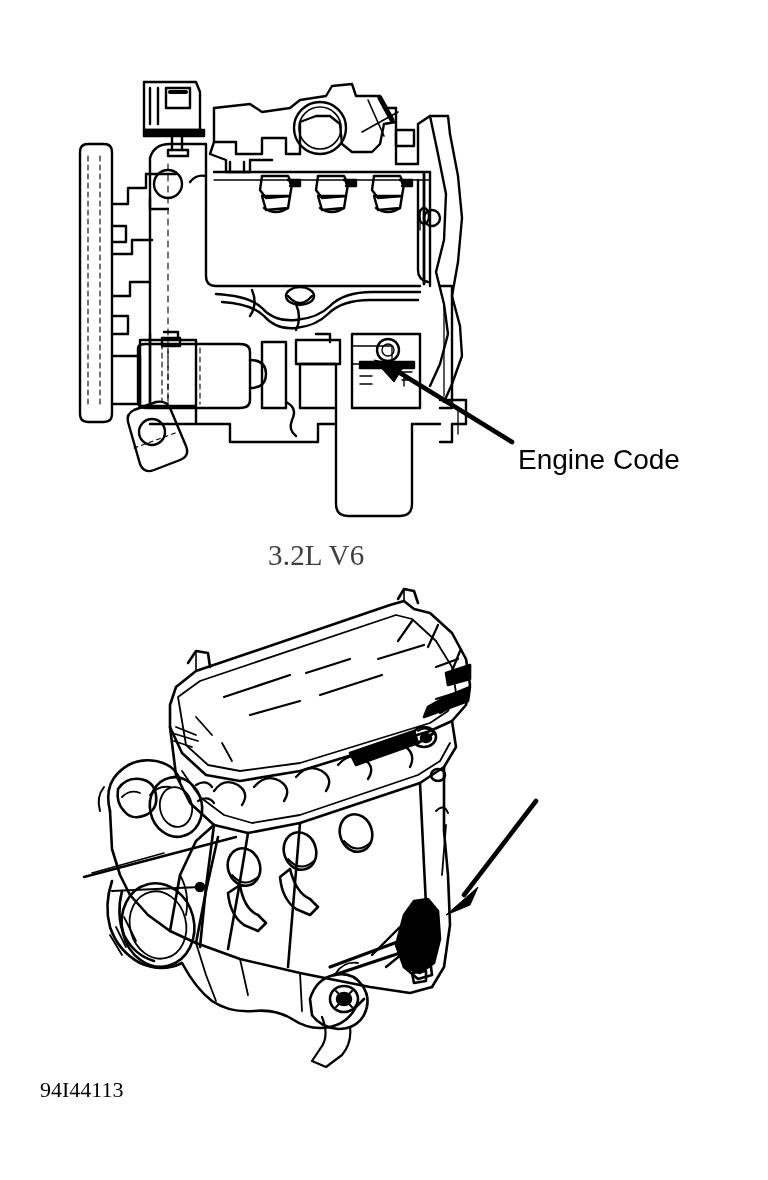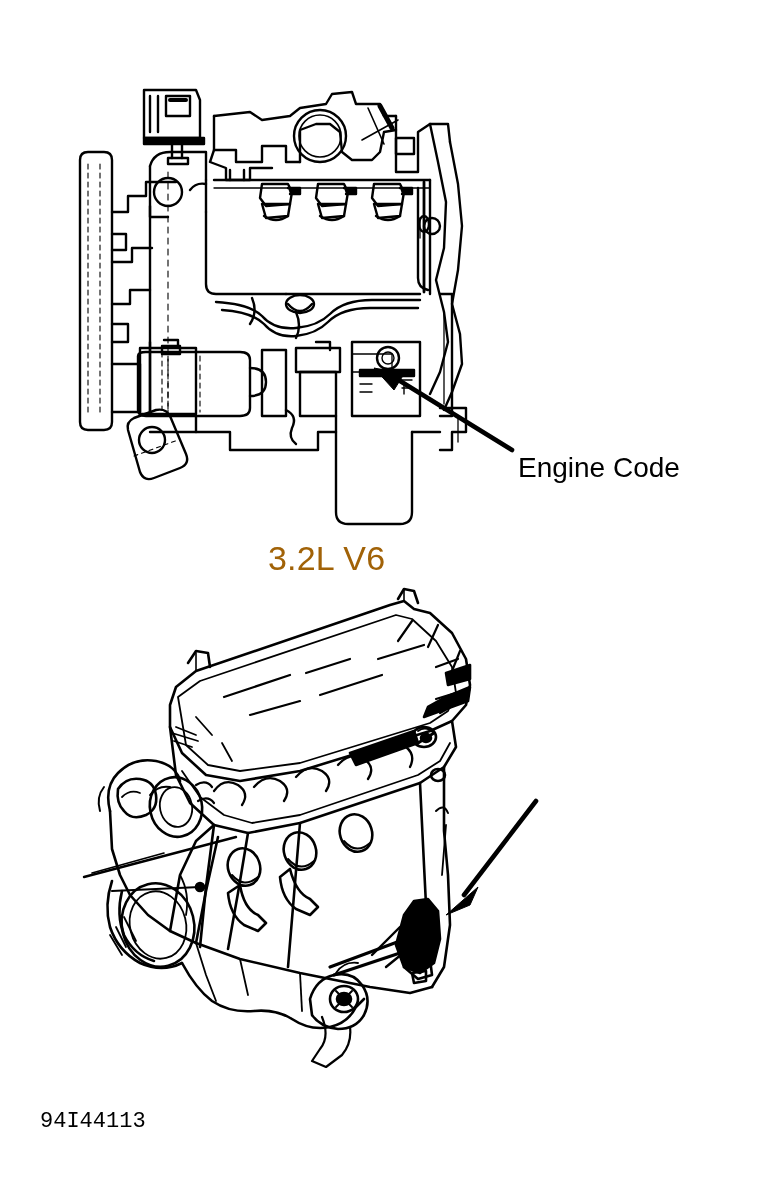--- a/index.html
+++ b/index.html
@@ -20,61 +20,60 @@
     inset: 0;
     width: 768px;
     height: 1180px;
   }
   .fig {
     position: absolute;
   }
   
   #fig-v6 {
     left: 0px;
-    top: 12px;
+    top: 4px;
     width: 768px;
     height: 590px;
   }
   
   #fig-l4 {
     left: 0px;
     top: 575px;
     width: 768px;
     height: 510px;
   }
   .svg-art {
     display: block;
     width: 100%;
     height: 100%;
   }
   .caption {
     position: absolute;
-    font-size: 34px;
+    font-size: 29px;
     letter-spacing: 0.2px;
     white-space: nowrap;
-    color: #a16207;
-    font-family: Liberation Sans, sans-serif;
+    color: #404040;
+    font-family: Liberation Serif, serif;
   }
   #caption-v6 {
     left: 268px;
     top: 539px;
   }
   #caption-l4 {
     left: 196px;
     top: 1045px;
   }
   #figure-id {
     position: absolute;
     left: 40px;
     top: 1077px;
     font-size: 22px;
     letter-spacing: 0px;
     white-space: nowrap;
-    font-family: Liberation Mono, monospace;
-    margin-top: 32px;
+    font-family: Liberation Serif, serif;
   }
   .callout-label {
     position: absolute;
     font-size: 28px;
     white-space: nowrap;
     font-family: "Liberation Sans", sans-serif;
   }
   #callout-v6-label {
     left: 518px;
     top: 440px;

